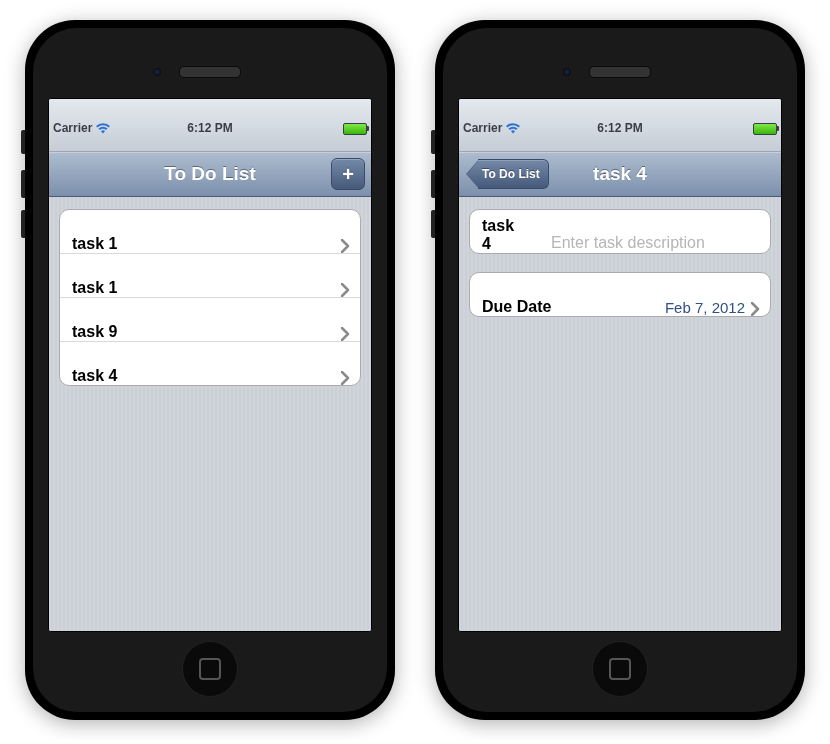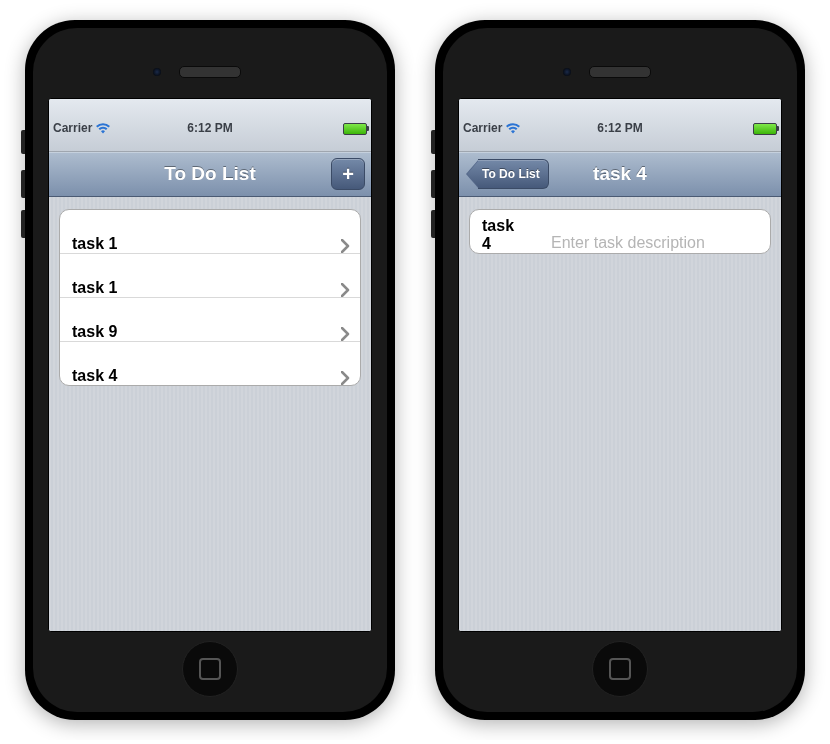--- a/index.html
+++ b/index.html
@@ -341,17 +341,28 @@
         </div>
         <div class="nav-title">task 4</div>
       </div>
       <div class="content">
         <div class="group">
           <div class="cell">
             <span class="cell-label">task 4</span>
             <input class="cell-input" type="text" placeholder="Enter task description" style="">
           </div>
         </div>
+        <div class="group">
+          <div class="cell">
+            <span class="cell-label">Due Date</span>
+            <span class="cell-value">Feb 7, 2012</span>
+            <span class="chevron">
+                <svg width="9" height="14" viewBox="0 0 9 14">
+                  <path d="M1 1 L7 7 L1 13" stroke="#8a8a8a" stroke-width="2.5" fill="none" stroke-linecap="round" stroke-linejoin="round"></path>
+                </svg>
+              </span>
+          </div>
+        </div>
       </div>
     </div>
     <div class="home-btn"></div>
   </div>
 </div>
 
 </body></html>

